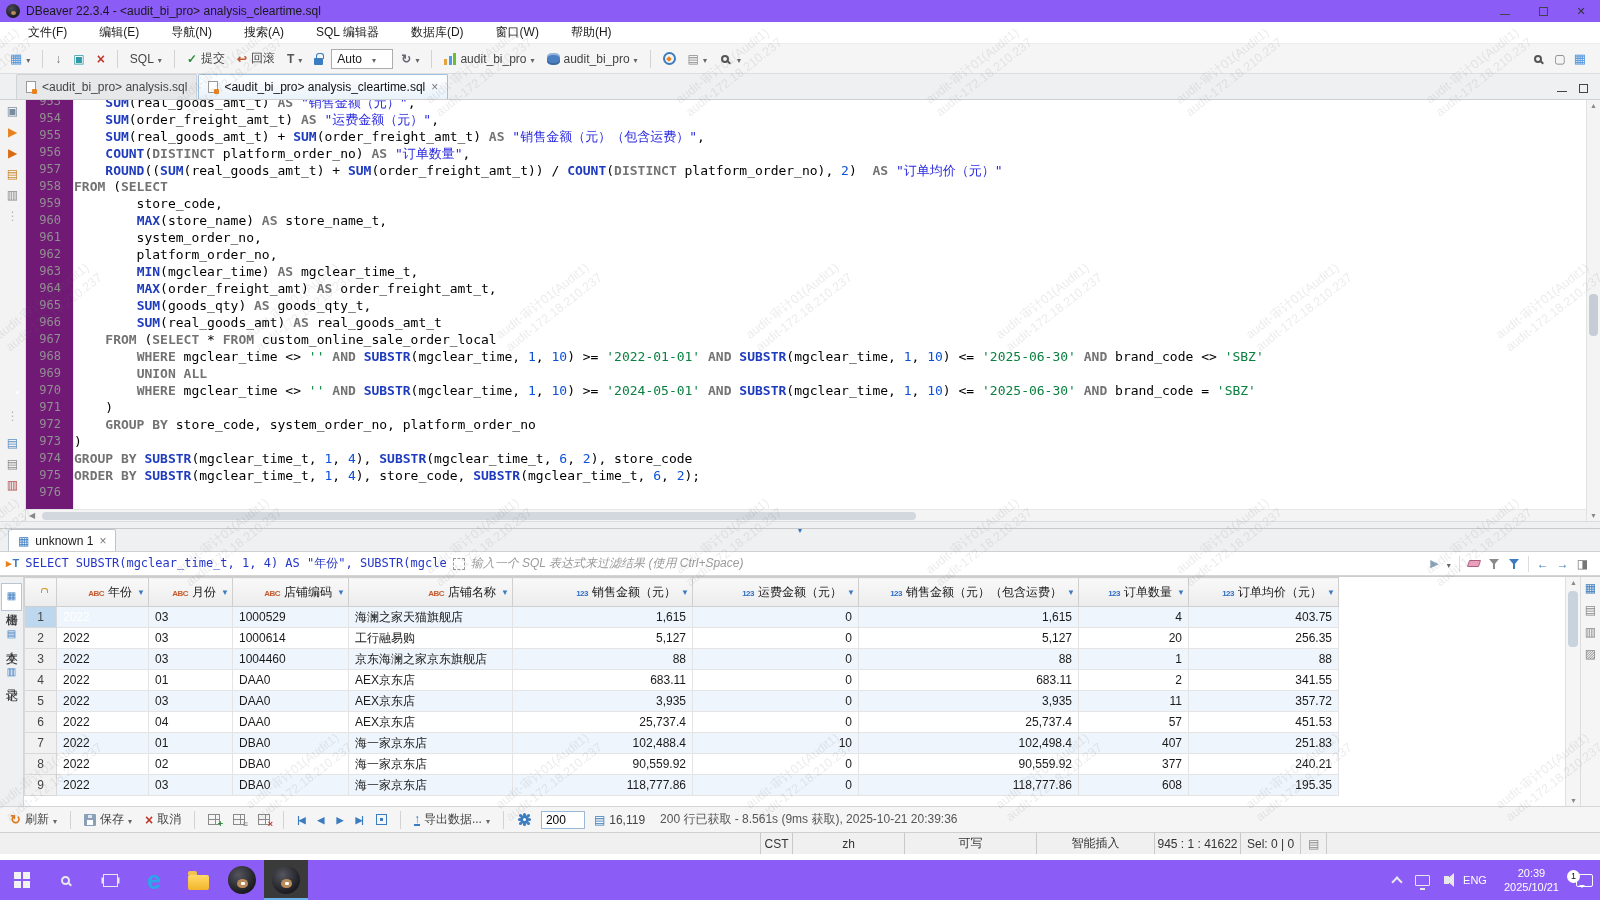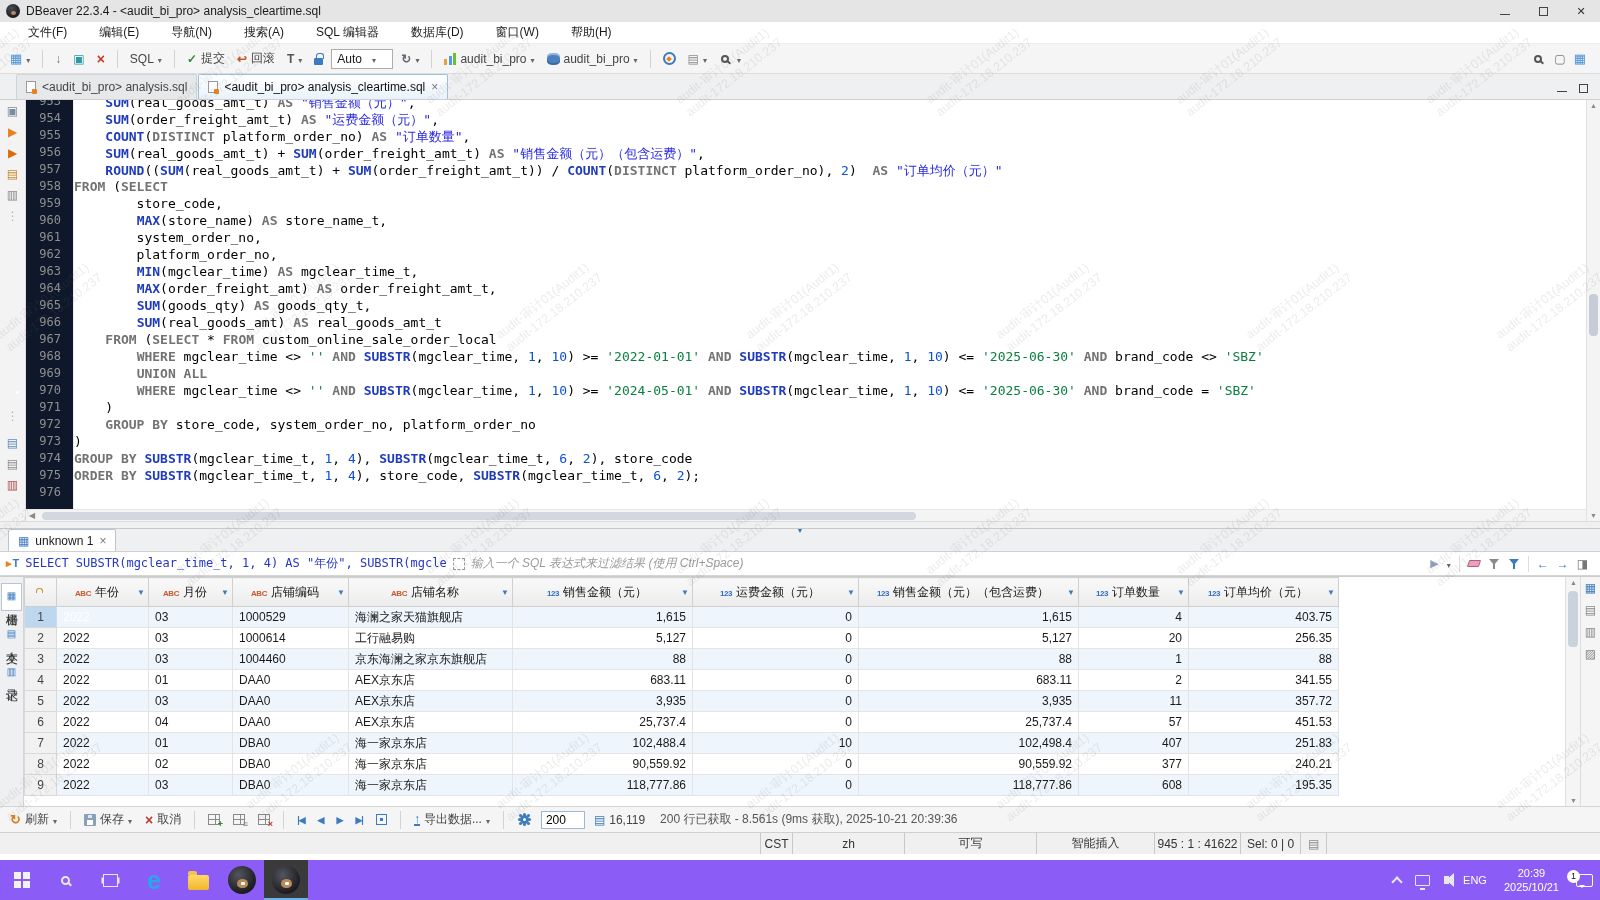--- a/index.html
+++ b/index.html
@@ -1,20 +1,20 @@
 <!DOCTYPE html>
 <html><head>
 <meta charset="utf-8">
 <style>
   * { box-sizing:border-box; margin:0; padding:0; }
   html,body { width:1600px; height:900px; overflow:hidden; }
   body { font-family:"Liberation Sans",sans-serif; font-size:12px; color:#1a1a1a; background:#fff; position:relative; }
 
   
-  .titlebar { height:22px; display:flex; align-items:center; gap:6px; padding-left:6px; background:#e5e5e5; }
+  .titlebar { height:22px; display:flex; align-items:center; gap:6px; padding-left:6px; background:#8b5cf6; }
   .beaver-sm { width:14px; height:14px; border-radius:50%; background:radial-gradient(circle at 38% 32%,#4a4a55,#1b1b22 72%); position:relative; }
   .beaver-sm::after { content:''; position:absolute; left:4.5px; top:7px; width:5px; height:4px; background:#b98a5a; border-radius:50%; }
   .win-controls { margin-left:auto; display:flex; height:100%; }
   .win-btn { width:38px; height:100%; display:flex; align-items:center; justify-content:center; color:#333; }
   .glyph-min { width:10px; border-bottom:1.5px solid #444; height:1px; margin-top:6px; }
   .glyph-max { width:9px; height:9px; border:1.2px solid #444; }
   .glyph-close::before { content:'✕'; font-size:11px; }
 
   
   .menubar { height:22px; display:flex; align-items:center; padding-left:4px; background:#fff; border-bottom:1px solid #ededed; }
@@ -62,21 +62,21 @@
   
   .editor-row { height:421px; display:flex; background:#fff; }
   .left-strip { width:26px; background:#f3f3f3; border-right:1px solid #dedede; display:flex; flex-direction:column; align-items:center; padding-top:4px; gap:7px; flex:none; }
   .ls-icon { font-size:12px; line-height:14px; }
   .ls-icon:nth-child(7) { margin-top:158px; }
   .ls-icon:nth-child(9) { margin-top:6px; }
   .gear { width:9px; height:9px; background:#3b7bbf; border-radius:50%; position:relative; margin:3px;
     box-shadow:0 -5px 0 -3px #3b7bbf,0 5px 0 -3px #3b7bbf,-5px 0 0 -3px #3b7bbf,5px 0 0 -3px #3b7bbf,-4px -4px 0 -3px #3b7bbf,4px 4px 0 -3px #3b7bbf,-4px 4px 0 -3px #3b7bbf,4px -4px 0 -3px #3b7bbf; }
   .gear::after { content:''; position:absolute; left:3px; top:3px; width:3px; height:3px; border-radius:50%; background:#fff; }
   .editor-main { flex:1; position:relative; overflow:hidden; display:flex; }
-  .gutter { width:48px; background:#0f172a; border-right:1px solid #ececec; flex:none; overflow:hidden; }
+  .gutter { width:48px; background:#701a75; border-right:1px solid #ececec; flex:none; overflow:hidden; }
   .gutter-inner, .code-inner { margin-top:-6px; }
   .gut-line { height:17px; line-height:17px; text-align:right; padding-right:12px; color:#909090; font:12px "DejaVu Sans Mono",monospace; }
   .code-area { flex:1; overflow:hidden; }
   .code-line { height:17px; line-height:17px; white-space:pre; font:13px "DejaVu Sans Mono",monospace; color:#000; }
   .tok-kw { color:#737373; font-weight:bold; }
   .tok-fn { color:#1f3bbd; font-weight:bold; }
   .tok-ds { color:#2a2ae0; }
   .tok-ss { color:#0a8040; }
   .tok-num { color:#0a50d8; }
   .hscroll { position:absolute; bottom:0; left:0; right:0; height:12px; background:#f4f4f4; border-top:1px solid #e6e6e6; }
@@ -116,21 +116,21 @@
   .i-half::before { content:'◨'; color:#777; font-size:12px; }
   .vsep { width:1px; height:16px; background:#ddd; }
 
   .grid-wrap { height:230px; display:flex; border-top:1px solid #ccc; background:#fff; }
   .side-tabs { width:24px; background:#eef0f2; border-right:1px solid #d5d5d5; display:flex; flex-direction:column; align-items:center; padding-top:6px; gap:10px; flex:none; }
   .side-tab { writing-mode:vertical-rl; display:flex; align-items:center; gap:3px; padding:6px 1px; color:#333; font-size:12px; border:1px solid transparent; }
   .side-tab.active { background:#fff; border-color:#b9c6d2; }
   .side-tab .st-icon { writing-mode:horizontal-tb; font-size:10px; color:#3b7bbf; }
   .grid { flex:1; overflow:hidden; position:relative; background:#fff; }
   .grid table { border-collapse:collapse; table-layout:fixed; font-size:12px; }
-  .grid th { height:29px; background:linear-gradient(#f9f9f9,#ececec); border:1px solid #cfcfcf; font-weight:normal; padding:0 16px 0 5px; text-align:center; position:relative; white-space:nowrap; overflow:hidden; }
+  .grid th { height:29px; background:linear-gradient(#f9f9f9,#ececec); border:1px solid #cfcfcf; font-weight:normal; padding:0 16px 0 5px; text-align:right; position:relative; white-space:nowrap; overflow:hidden; }
   .grid td { height:21px; border:1px solid #e4e4e4; padding:0 6px; white-space:nowrap; overflow:hidden; }
   .grid td.rownum { background:#f1f1f1; border-color:#d9d9d9; text-align:center; color:#444; }
   .grid tbody tr:nth-child(odd) td:not(.rownum) { background:#eef5fc; }
   .grid tr.sel td:not(.rownum) { background:#d2e5f7; }
   .grid tr.sel td.focus { background:#2f6fc1; color:#fff; }
   .grid tr.sel td.rownum { background:#bdd7ee; }
   .grid td.r { text-align:right; }
   .coltype { font-size:8px; font-weight:bold; margin-right:4px; letter-spacing:-.5px; }
   .coltype.abc { color:#c65a2e; } .coltype.n123 { color:#2e6fc6; }
   .col-dd { position:absolute; right:3px; top:50%; transform:translateY(-50%); color:#3b7bbf; font-size:8px; }
@@ -370,22 +370,22 @@
           <div class="gut-line">973</div>
           <div class="gut-line">974</div>
           <div class="gut-line">975</div>
           <div class="gut-line">976</div>
         </div>
       </div>
     <div class="code-area">
         <div class="code-inner">
           <div class="code-line"><span>    </span><span class="tok-fn">SUM</span><span>(real_goods_amt_t) </span><span class="tok-kw">AS</span><span> </span><span class="tok-ds">"销售金额（元）"</span><span>,</span></div>
           <div class="code-line"><span>    </span><span class="tok-fn">SUM</span><span>(order_freight_amt_t) </span><span class="tok-kw">AS</span><span> </span><span class="tok-ds">"运费金额（元）"</span><span>,</span></div>
+          <div class="code-line"><span>    </span><span class="tok-fn">SUM</span><span>(real_goods_amt_t) + </span><span class="tok-fn">SUM</span><span>(order_freight_amt_t) </span><span class="tok-kw">AS</span><span> </span><span class="tok-ds">"销售金额（元）（包含运费）"</span><span>,</span></div>
           <div class="code-line"><span>    </span><span class="tok-fn">COUNT</span><span>(</span><span class="tok-kw">DISTINCT</span><span> platform_order_no) </span><span class="tok-kw">AS</span><span> </span><span class="tok-ds">"订单数量"</span><span>,</span></div>
-          <div class="code-line"><span>    </span><span class="tok-fn">SUM</span><span>(real_goods_amt_t) + </span><span class="tok-fn">SUM</span><span>(order_freight_amt_t) </span><span class="tok-kw">AS</span><span> </span><span class="tok-ds">"销售金额（元）（包含运费）"</span><span>,</span></div>
           <div class="code-line"><span>    </span><span class="tok-fn">ROUND</span><span>((</span><span class="tok-fn">SUM</span><span>(real_goods_amt_t) + </span><span class="tok-fn">SUM</span><span>(order_freight_amt_t)) / </span><span class="tok-fn">COUNT</span><span>(</span><span class="tok-kw">DISTINCT</span><span> platform_order_no), </span><span class="tok-num">2</span><span>)  </span><span class="tok-kw">AS</span><span> </span><span class="tok-ds">"订单均价（元）"</span></div>
           <div class="code-line"><span class="tok-kw">FROM</span><span> (</span><span class="tok-kw">SELECT</span></div>
           <div class="code-line"><span>        store_code,</span></div>
           <div class="code-line"><span>        </span><span class="tok-fn">MAX</span><span>(store_name) </span><span class="tok-kw">AS</span><span> store_name_t,</span></div>
           <div class="code-line"><span>        system_order_no,</span></div>
           <div class="code-line"><span>        platform_order_no,</span></div>
           <div class="code-line"><span>        </span><span class="tok-fn">MIN</span><span>(mgclear_time) </span><span class="tok-kw">AS</span><span> mgclear_time_t,</span></div>
           <div class="code-line"><span>        </span><span class="tok-fn">MAX</span><span>(order_freight_amt) </span><span class="tok-kw">AS</span><span> order_freight_amt_t,</span></div>
           <div class="code-line"><span>        </span><span class="tok-fn">SUM</span><span>(goods_qty) </span><span class="tok-kw">AS</span><span> goods_qty_t,</span></div>
           <div class="code-line"><span>        </span><span class="tok-fn">SUM</span><span>(real_goods_amt) </span><span class="tok-kw">AS</span><span> real_goods_amt_t</span></div>

